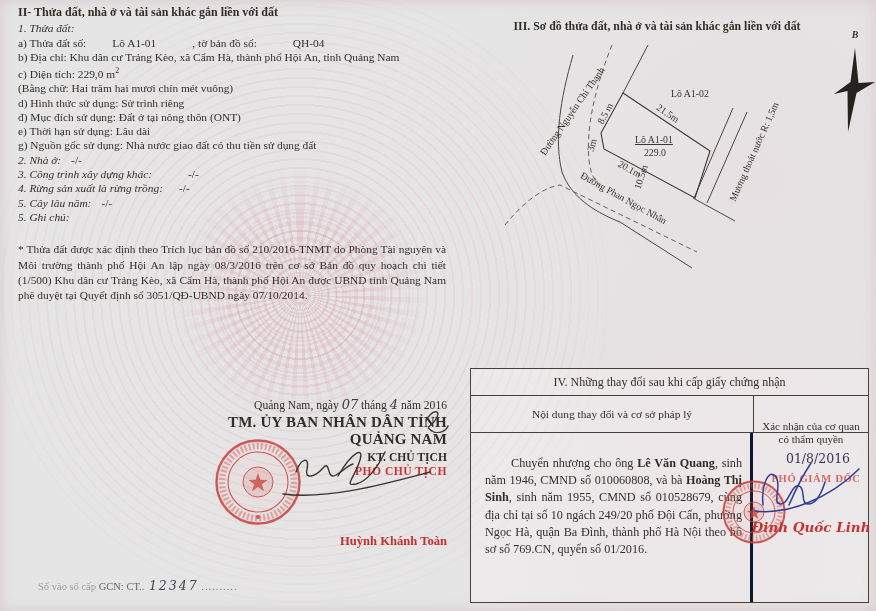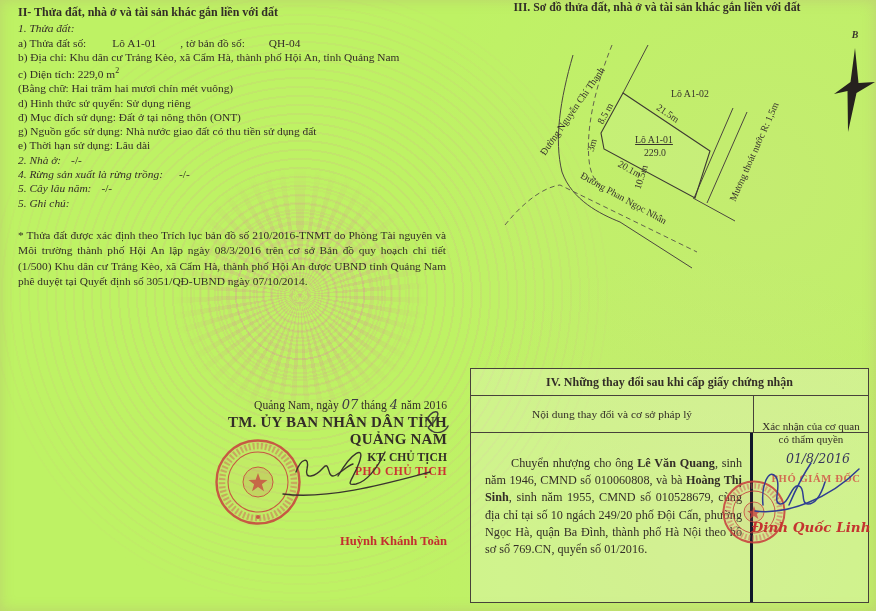--- a/index.html
+++ b/index.html
@@ -1,18 +1,18 @@
 <!DOCTYPE html>
 <html><head>
 <meta charset="utf-8">
 <style>
   html,body{margin:0;padding:0;}
   #page{
     position:relative; width:876px; height:611px; overflow:hidden;
-    background:#bef264;
+    background:#e5e5e5;
     font-family:"Liberation Serif","DejaVu Serif",serif;
     color:#332d27;
     box-shadow:inset 0 0 14px rgba(180,120,130,.25);
   }
   
   .rosette{position:absolute; left:-15px; top:-20px; width:630px; height:630px; border-radius:50%;
     background:
       repeating-radial-gradient(circle at center, rgba(222,140,162,.17) 0 2px, rgba(255,255,255,0) 2px 9px);
     -webkit-mask:radial-gradient(circle, #000 0%, rgba(0,0,0,.55) 55%, transparent 78%);
     mask:radial-gradient(circle, #000 0%, rgba(0,0,0,.55) 55%, transparent 78%);
@@ -29,25 +29,25 @@
       radial-gradient(circle 500px at 760px 180px, rgba(238,190,205,.12), transparent 70%),
       radial-gradient(circle 420px at 700px 540px, rgba(238,190,205,.12), transparent 70%);
     pointer-events:none;}
 
   
   .sec2{position:absolute; left:18px; top:5px; width:428px; font-size:11.4px; line-height:14.3px;}
   .sec2 .h{font-weight:bold; font-size:12px; margin-bottom:2px;}
   .bi{font-weight:normal; font-style:italic;}
   .sec2 .note{margin-top:18px; line-height:15.4px; text-align:justify;}
   .g16{margin-left:16px;} .g26{margin-left:26px;} .g10{margin-left:10px;}
-  .g24{margin-left:24px;}
+  .g24{margin-left:36px;}
   sup{font-size:8px;}
 
   
-  .sec3h{position:absolute; left:438px; top:0; width:438px; text-align:center;
+  .sec3h{position:absolute; left:438px; top:19px; width:438px; text-align:center;
     font-weight:bold; font-size:11.8px;}
 
   
   .diagram{position:absolute; left:438px; top:20px; width:438px; height:345px;}
   .diagram text{font-size:9.8px; fill:#37322c; font-family:"Liberation Serif",serif;}
   .dl{stroke:#4c463f; stroke-width:1; fill:none;}
   .dashed{stroke:#57514a; stroke-width:.9; fill:none; stroke-dasharray:5 3.4;}
 
   
   .signblk{position:absolute; left:185px; top:397px; width:262px; text-align:right;}
@@ -58,32 +58,32 @@
   .signblk .deputy{font-weight:bold; font-size:11.6px; color:#cb3434; margin-top:1px; letter-spacing:.5px;}
   .signblk .signer{font-weight:bold; font-size:12.6px; color:#c32f2f; margin-top:56px;}
   .sealL{position:absolute; left:214px; top:438px; z-index:1; opacity:.85;}
   .inkL{position:absolute; left:270px; top:420px; z-index:3;}
   .squiggle{position:absolute; left:420px; top:403px; z-index:3;}
 
   
   .tbl{position:absolute; left:470px; top:368px; width:397px; height:233px;
     border:1px solid #47413a; background:rgba(255,252,252,.25);}
   .tbl .rowhead{height:26px; border-bottom:1px solid #47413a; display:flex; align-items:center;
-    justify-content:center; font-weight:bold; font-size:12px;}
+    justify-content:center; font-weight:normal; font-size:12px;}
   .tbl .cols{display:flex; height:36px; border-bottom:1px solid #47413a;}
   .tbl .c1{width:282px; border-right:1px solid #47413a; display:flex; align-items:center; justify-content:center;
     font-size:11.4px;}
   .tbl .c2{flex:1; display:flex; align-items:center; justify-content:center; text-align:center;
     font-size:11px; line-height:13px; padding:0 6px;margin-top:37px;}
   .tbl .body{position:relative; height:169px; display:flex;}
   .tbl .b1{width:282px; border-right:3px solid #0f172a; padding:22px 8px 0 14px; box-sizing:border-box;
     font-size:12.2px; line-height:17.2px; text-align:justify; text-indent:26px;}
   .tbl .b2{flex:1; position:relative;}
   .t-date{position:absolute; left:20px; top:18px; width:90px; text-align:center;
-    font-family:"DejaVu Serif",serif; font-style:italic; font-size:12.5px; color:#37355c;}
+    font-family:"DejaVu Serif",serif; font-size:12.5px; color:#37355c;}
   .t-title{position:absolute; left:8px; top:40px; width:110px; text-align:center; font-weight:bold;
     font-size:10.6px; color:#d24a42; letter-spacing:.6px; opacity:.8;}
   .t-name{position:absolute; left:-12px; top:86px; width:140px; text-align:center;
     font-family:"DejaVu Serif",serif; font-style:italic; font-weight:bold; font-size:13.5px; color:#c43430;}
   .sealR{position:absolute; left:-32px; top:46px; opacity:.88;}
   .inkR{position:absolute; left:-20px; top:10px;}
 
   
   .footer{position:absolute; left:38px; top:578px; font-size:10.5px; color:#6b5f5c;}
   .footer .faint{opacity:.55;}
@@ -101,25 +101,26 @@
 
   <div class="sec2">
     <div class="h">II- Thửa đất, nhà ở và tài sản khác gắn liền với đất</div>
     <div><span class="bi">1. Thửa đất:</span></div>
     <div>
       <span>a) Thửa đất số:</span><span class="g26">Lô A1-01</span><span class="g24">, tờ bản đồ số:</span><span class="g24">QH-04</span>
     </div>
     <div>b) Địa chỉ: Khu dân cư Trảng Kèo, xã Cẩm Hà, thành phố Hội An, tỉnh Quảng Nam</div>
     <div><span>c) Diện tích: 229,0 m</span><sup>2</sup></div>
     <div>(Bằng chữ: Hai trăm hai mươi chín mét vuông)</div>
-    <div>d) Hình thức sử quyển: Sử dụng riêng</div>
+    <div>d) Hình thức sử dụng: Sử trình riêng</div>
     <div>đ) Mục đích sử dụng: Đất ở tại nông thôn (ONT)</div>
+    <div>e) Thời hạn sử dụng: Lâu dài</div>
     <div>g) Nguồn gốc sử dụng: Nhà nước giao đất có thu tiền sử dụng đất</div>
-    <div>e) Thời hạn sử dụng: Lâu dài</div>
     <div><span class="bi">2. Nhà ở:</span><span class="g10">-/-</span></div>
+    <div><span class="bi">3. Công trình xây dựng khác:</span><span class="g24">-/-</span></div>
     <div><span class="bi">4. Rừng sản xuất là rừng trồng:</span><span class="g16">-/-</span></div>
     <div><span class="bi">5. Cây lâu năm:</span><span class="g10">-/-</span></div>
     <div><span class="bi">5. Ghi chú:</span></div>
     <div class="note">* Thửa đất được xác định theo Trích lục bản đồ số 210/2016-TNMT do Phòng Tài nguyên và Môi trường thành phố Hội An lập ngày 08/3/2016 trên cơ sở Bản đồ quy hoạch chi tiết (1/500) Khu dân cư Trảng Kèo, xã Cẩm Hà, thành phố Hội An được UBND tỉnh Quảng Nam phê duyệt tại Quyết định số 3051/QĐ-UBND ngày 07/10/2014.</div>
   </div>
 
   <div class="sec3h">III. Sơ đồ thửa đất, nhà ở và tài sản khác gắn liền với đất</div>
 
   <svg class="diagram" viewBox="0 0 438 345" width="438" height="345">
 
@@ -212,13 +213,19 @@
             <path d="M30,62 c-2,-20 6,-38 13,-28 c6,9 -4,26 4,27 c9,1 11,-20 19,-18 c7,2 1,18 9,18 c7,0 13,-9 17,-22"></path>
             <path d="M78,20 c-8,12 -16,28 -22,42"></path>
             <path d="M22,68 C54,72 96,56 126,26"></path>
           </g>
         </svg>
         <div class="t-name">Đinh Quốc Linh</div>
       </div>
     </div>
   </div>
 
+  <div class="footer">
+    <span class="faint">Số vào sổ cấp</span>
+    <span>GCN: CT..</span>
+    <span class="num">12347</span>
+    <span class="dots">..........</span>
+  </div>
 </div>
 
 </body></html>

